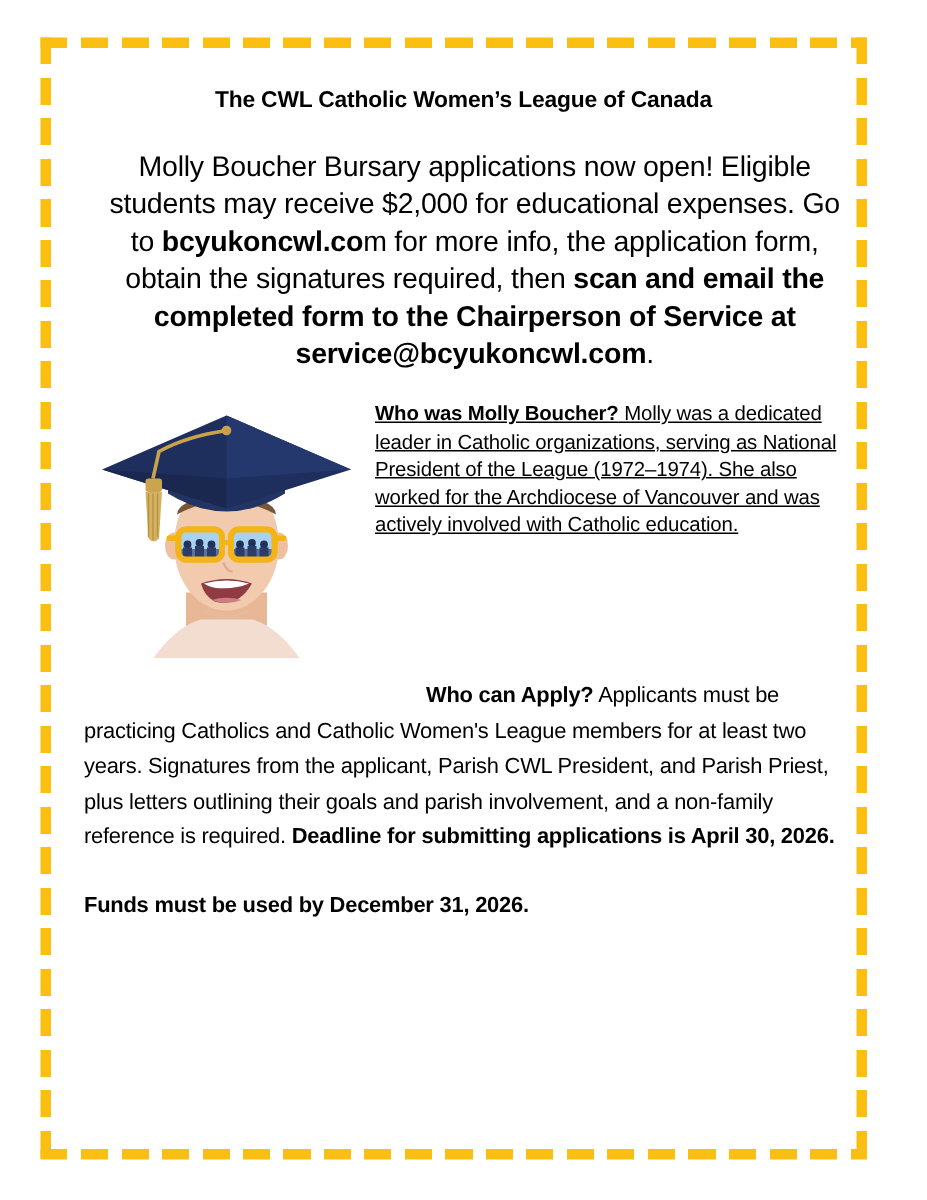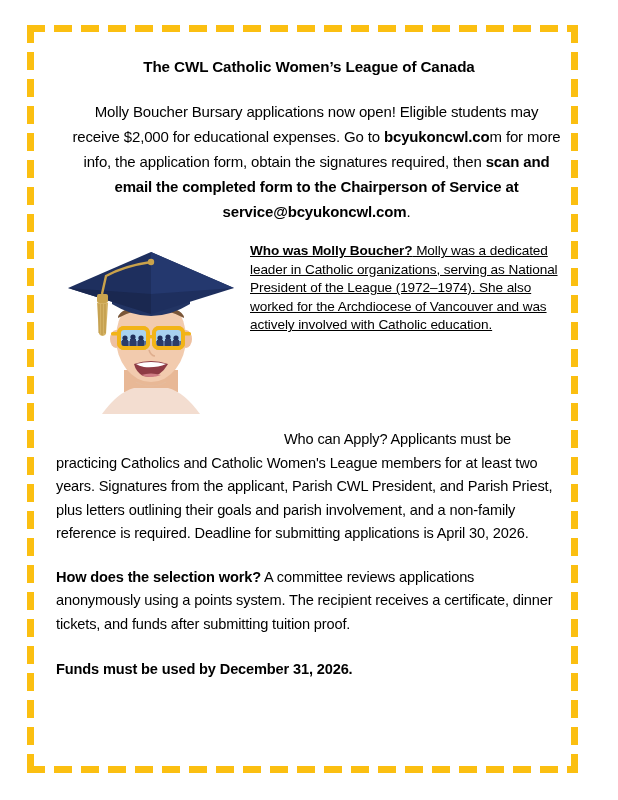--- a/index.html
+++ b/index.html
@@ -75,21 +75,21 @@
     font-weight: bold;
     font-size: 15.2px;
     line-height: 21px;
     letter-spacing: -0.1px;
     margin: 0;
   }
   .org-title .line2 { display: block; }
 
   .intro {
     text-align: center;
-    font-size: 15px;
+    font-size: 19px;
     line-height: 25px;
     margin: 22px 0 0 15px;
     letter-spacing: -0.15px;
   }
   .intro b { font-weight: bold; }
 
   
   .photo-row {
     position: relative;
     margin-top: 18px;
@@ -116,21 +116,21 @@
   }
   .molly-text b { font-weight: bold; }
 
   .apply-text {
     font-size: 14.6px;
     line-height: 23.5px;
     letter-spacing: -0.15px;
     margin: 14px 0 0 0;
     text-indent: 0;
   }
-  .apply-text b { font-weight: normal; }
+  .apply-text b { font-weight: bold; }
   .apply-lead { padding-left: 228px; }
 
   .body-para {
     font-size: 14.6px;
     line-height: 23.5px;
     letter-spacing: -0.15px;
     margin: 20px 0 0 0;
   }
   .body-para b { font-weight: bold; }
 
@@ -248,20 +248,17 @@
       <p class="molly-text">
         <b>Who was Molly Boucher?</b><span> Molly was a dedicated leader in Catholic organizations, serving as National President of the League (1972–1974). She also worked for the Archdiocese of Vancouver and was actively involved with Catholic education.</span>
       </p>
 
     </div>
 
     <p class="apply-text">
       <span class="apply-lead"></span><b>Who can Apply?</b><span> Applicants must be practicing Catholics and Catholic Women's League members for at least two years. Signatures from the applicant, Parish CWL President, and Parish Priest, plus letters outlining their goals and parish involvement, and a non-family reference is required. </span><b>Deadline for submitting applications is April 30, 2026.</b>
     </p>
 
-    <p class="body-para">
-      <b>How does the selection work?</b><span> A committee reviews applications anonymously using a points system. The recipient receives a certificate, dinner tickets, and funds after submitting tuition proof.</span>
-    </p>
 
     <p class="closing">Funds must be used by December 31, 2026.</p>
 
   </div>
 </div>
 
 </body></html>

